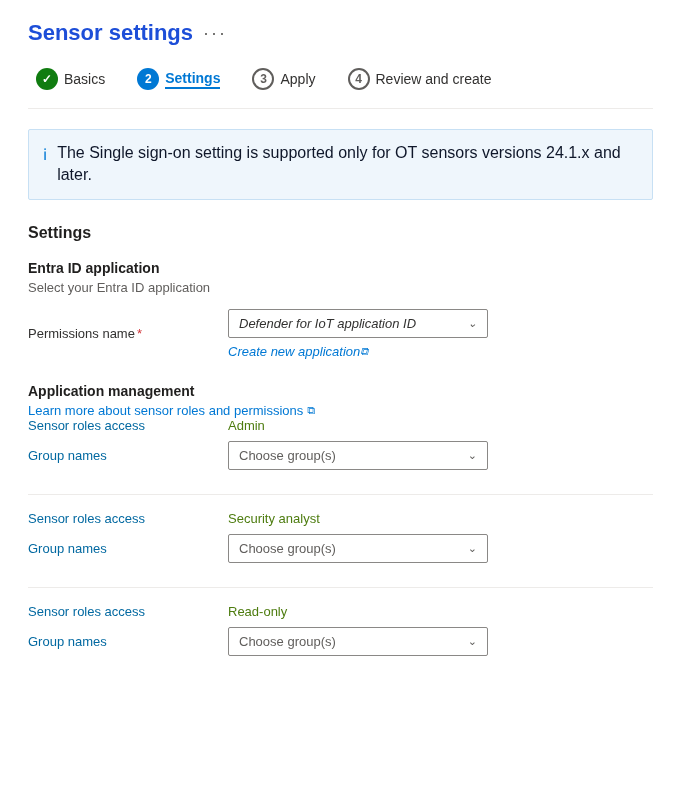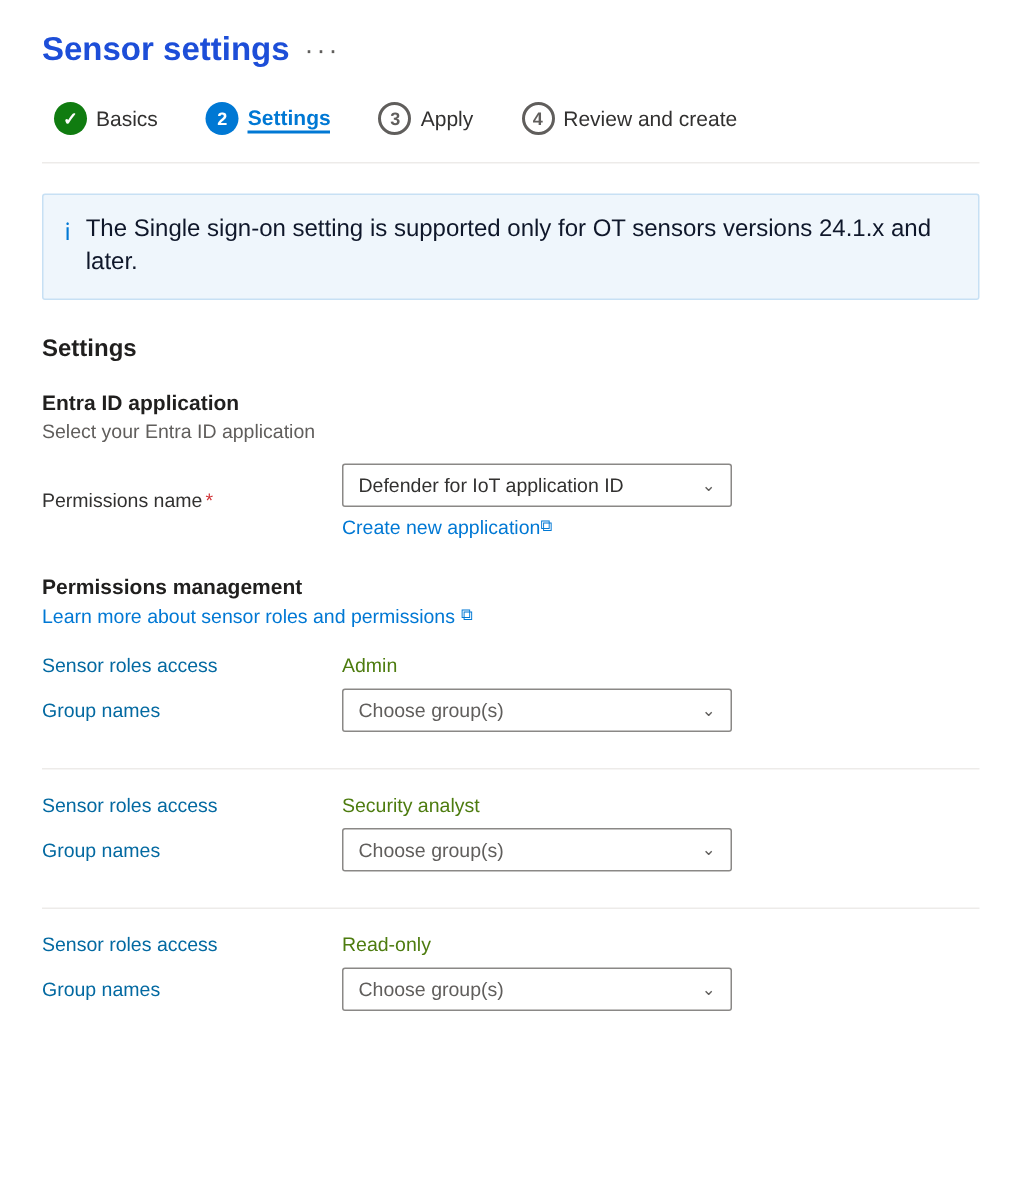--- a/index.html
+++ b/index.html
@@ -146,20 +146,21 @@
       font-size: 13px;
       color: #323130;
       flex-shrink: 0;
     }
     .required-star {
       color: #d13438;
       margin-left: 2px;
     }
     .form-control-area {
       flex: 1;
+      font-style: italic;
     }
 
     
     .dropdown {
       display: flex;
       align-items: center;
       justify-content: space-between;
       border: 1px solid #8a8886;
       border-radius: 2px;
       padding: 6px 10px;
@@ -198,21 +199,20 @@
       color: #201f1e;
       margin-bottom: 4px;
     }
     .learn-link {
       display: flex;
       align-items: center;
       gap: 4px;
       color: #0078d4;
       font-size: 13px;
       text-decoration: none;
-      margin-bottom: 18px;
       cursor: pointer;
     }
 
     
     .role-block {
       padding-bottom: 16px;
       margin-bottom: 16px;
       border-bottom: 1px solid #edebe9;
     }
     .role-block:last-child {
@@ -287,21 +287,21 @@
       </div>
       <a class="create-link">
         <span>Create new application</span>
         <span class="ext-icon">⧉</span>
       </a>
     </div>
   </div>
 </div>
 
 <div class="permissions-section">
-  <div class="permissions-title">Permissions management</div>
+  <div class="permissions-title">Application management</div>
   <a class="learn-link">
     <span>Learn more about sensor roles and permissions</span>
     <span class="ext-icon">⧉</span>
   </a>
 
   <div id="role-blocks-container">
       <div class="role-block">
     <div class="role-form-row">
       <div class="role-label">Sensor roles access</div>
       <div class="role-value">Admin</div>

